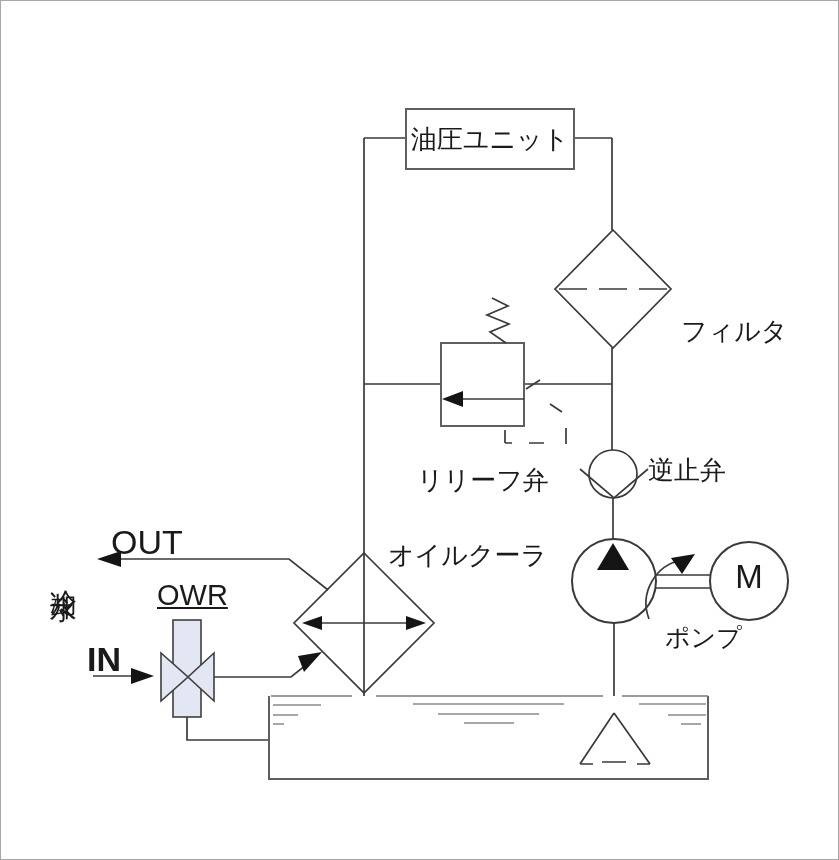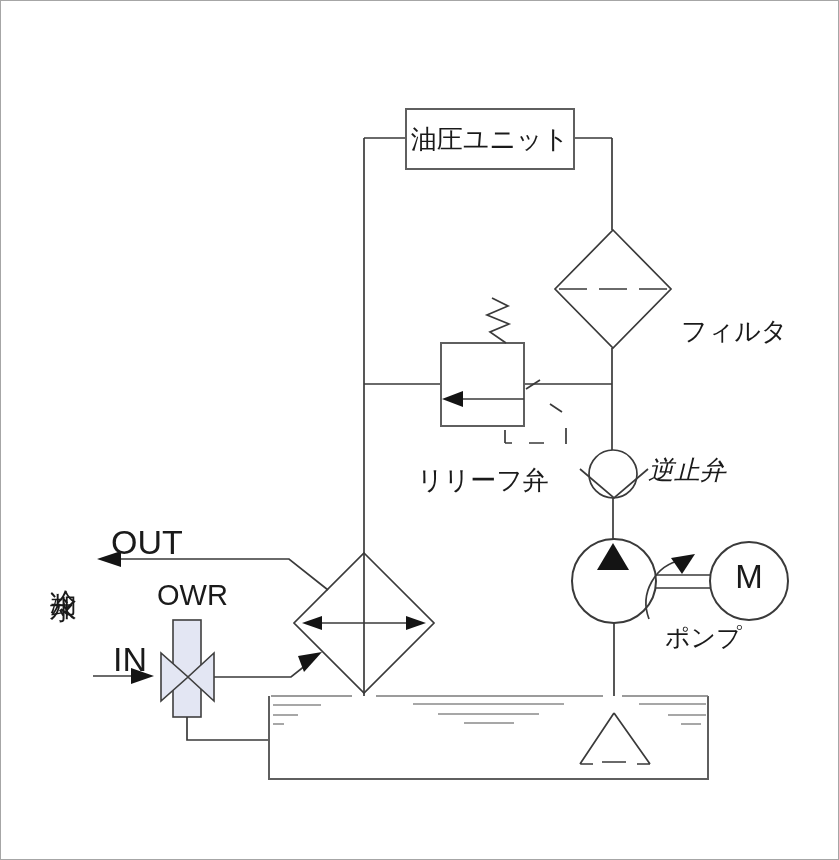--- a/index.html
+++ b/index.html
@@ -96,29 +96,30 @@
 
     <path class="ln" d="M613,712 L579,763 M613,712 L649,763 M579,763 H592 M601,761 H625 M636,763 H649"></path>
   </svg>
 
   <div class="lbl t26 center" style="left:405px;top:108px;width:168px;height:72px;line-height:60px;position:absolute;">油圧ユニット</div>
 
   <div class="lbl t26" style="left:680px;top:317px;">フィルタ</div>
 
   <div class="lbl t26" style="left:416px;top:466px;">リリーフ弁</div>
 
-  <div class="lbl t26" style="left:647px;top:456px;font-style:italic;">逆止弁</div>
+  <div class="lbl t26" style="left:647px;top:456px;">逆止弁</div>
 
+  <div class="lbl t26" style="left:387px;top:541px;">オイルクーラ</div>
 
   <div class="lbl" style="left:664px;top:623px;font-size:25px;">ポンプ</div>
 
   <div class="lbl center" style="left:709px;top:559px;width:78px;font-size:33px;">M</div>
 
 
   <div class="lbl t28" style="left:110px;top:524px;">OUT</div>
 
-  <div class="lbl t28" style="left:112px;top:641px;">IN</div>
+  <div class="lbl t28" style="left:86px;top:641px;font-weight:bold;">IN</div>
 
-  <div class="lbl" style="left:156px;top:579px;font-size:29px;">OWR</div>
+  <div class="lbl" style="left:156px;top:579px;font-size:29px;text-decoration:underline;">OWR</div>
 
   <div class="lbl vert" style="left:48px;top:567px;font-size:27px;">冷却水</div>
 
 </div>
 
 </body></html>

